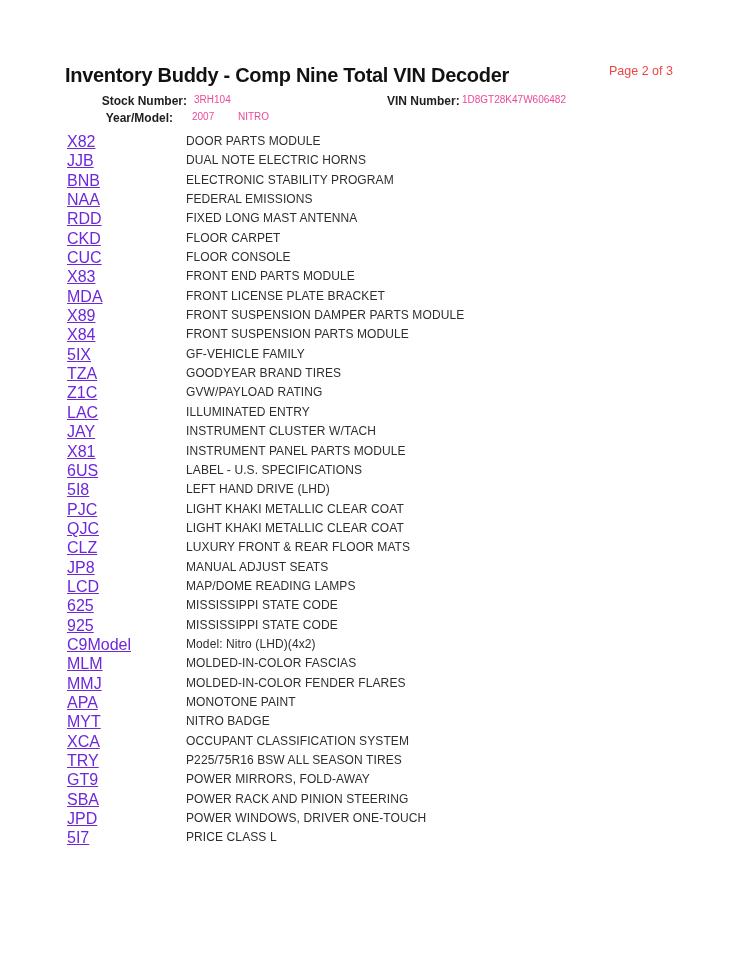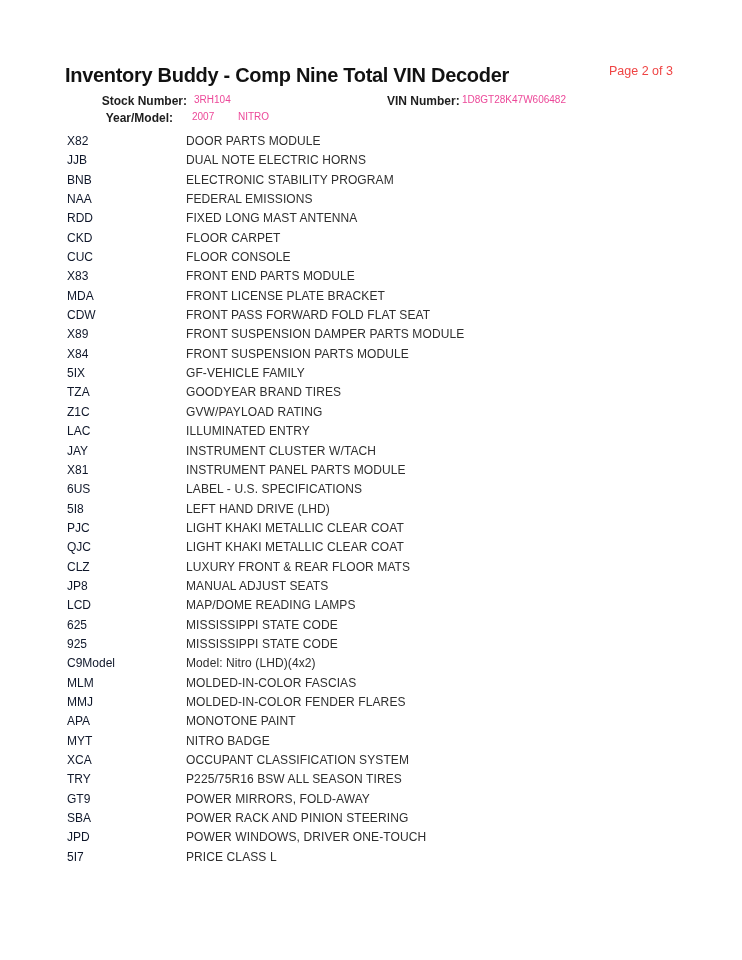--- a/index.html
+++ b/index.html
@@ -62,22 +62,23 @@
   .option-row {
     position: relative;
     width: 742px;
     height: 19.35px;
     line-height: 19.35px;
     white-space: nowrap;
   }
   .option-code {
     position: absolute;
     left: 67px;
-    font-size: 12px;
-    color: #0f172a;
+    font-size: 16px;
+    color: #6d28d9;
+    text-decoration: underline;
   }
   .option-desc {
     position: absolute;
     left: 154px;
     font-size: 12px;
     color: #2e2e2e;
     letter-spacing: 0.1px;
     margin-left: 32px;
   }
 </style>
@@ -143,24 +144,20 @@
       <div class="option-row">
         <span class="option-code">X83</span>
         <span class="option-desc">FRONT END PARTS MODULE</span>
       </div>
 
       <div class="option-row">
         <span class="option-code">MDA</span>
         <span class="option-desc">FRONT LICENSE PLATE BRACKET</span>
       </div>
 
-      <div class="option-row">
-        <span class="option-code">CDW</span>
-        <span class="option-desc">FRONT PASS FORWARD FOLD FLAT SEAT</span>
-      </div>
 
       <div class="option-row">
         <span class="option-code">X89</span>
         <span class="option-desc">FRONT SUSPENSION DAMPER PARTS MODULE</span>
       </div>
 
       <div class="option-row">
         <span class="option-code">X84</span>
         <span class="option-desc">FRONT SUSPENSION PARTS MODULE</span>
       </div>

